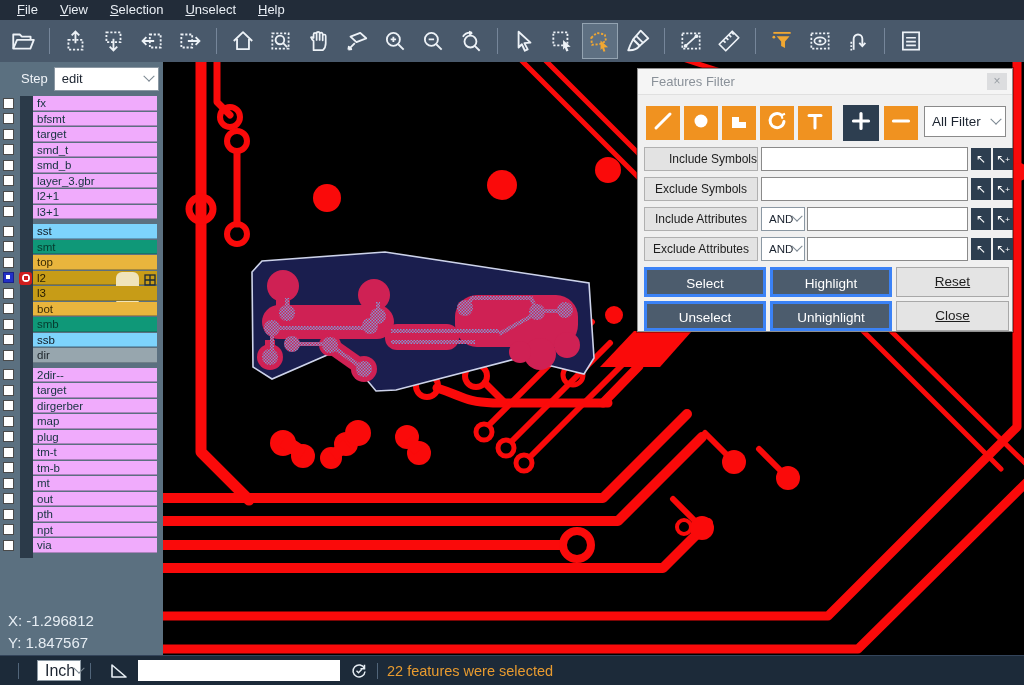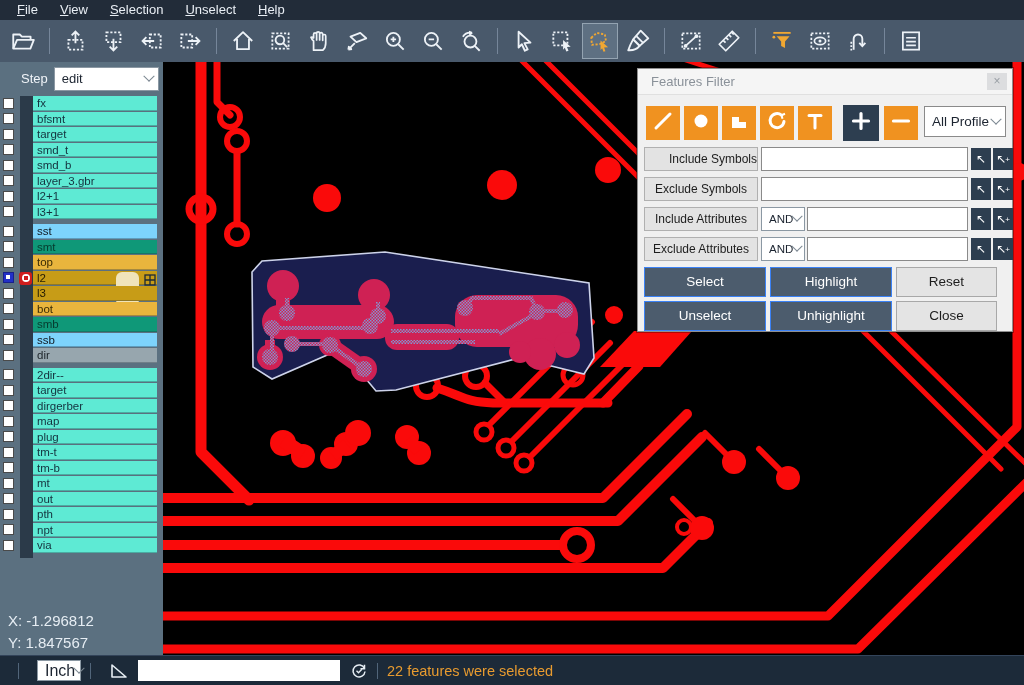--- a/index.html
+++ b/index.html
@@ -31,21 +31,21 @@
   .lrow{position:relative;height:15.5px;width:163px;}
   .lrow .cb{position:absolute;left:3px;top:1.5px;width:11px;height:11px;background:#fff;border:1.5px solid #4a4a4a;box-sizing:border-box;}
   .lrow .cb.checked{background:#2230c8;border-color:#18208a;}
   .lrow .cb.checked::after{content:"";position:absolute;left:2px;top:2px;width:4px;height:4px;background:#fff;}
   .lrow .ind{position:absolute;left:19px;top:1px;width:13px;height:13px;background:#cf1d1d;border-radius:3px;}
   .lrow .ind::after{content:"";position:absolute;left:2.5px;top:2.5px;width:8px;height:8px;border-radius:50%;
         background:radial-gradient(circle,#cf1d1d 0 2.4px,#ffffff 2.5px 4px);background-color:#fff;}
   .lrow .nm{position:absolute;left:33px;top:0;width:124px;height:14.5px;font-size:11.5px;line-height:14.5px;
             padding-left:4px;box-sizing:border-box;border-bottom:1px solid rgba(40,55,70,.35);
             white-space:nowrap;overflow:hidden;}
-  .c-teal{background:#5eead4;color:#14323e;}
+  .c-teal{background:#f0abfc;color:#14323e;}
   .c-white{background:#7dd3fc;color:#101820;}
   .c-green{background:#0f9878;color:#063b2e;}
   .c-amber{background:#e9b53d;color:#3a2c05;}
   .c-amber2{background:#c79c17;color:#231c04;}
   .c-gray{background:#97a6ae;color:#1c242a;}
   .gap{height:4px;}
   .badge{position:absolute;right:24px;top:1.5px;min-width:19px;height:11.5px;border-radius:6px;background:#f0e4ba;
          color:#403312;font-size:9.5px;line-height:11.5px;text-align:center;padding:11px 2px;}
   .gridico{position:absolute;right:7px;top:1.5px;}
   .coords{position:absolute;left:8px;top:548px;color:#e6edf3;font-size:15px;line-height:22px;}
@@ -61,24 +61,24 @@
   .obtn{position:absolute;width:34px;height:34px;background:#f09220;display:flex;align-items:center;justify-content:center;}
   .nbtn{position:absolute;width:36px;height:36px;background:#2d3e50;display:flex;align-items:center;justify-content:center;}
   .profile-drop{position:absolute;left:286px;top:37px;width:82px;height:31px;border:1px solid #8a8a8a;font-size:13.5px;}
   .flabel{position:absolute;width:114px;height:24px;background:#e3e3e3;border:1px solid #b0b0b0;box-sizing:border-box;
           font-size:12px;color:#1d1d1d;text-align:center;line-height:22px;}
   .ffield{position:absolute;height:24px;background:#fff;border:1px solid #8a8a8a;box-sizing:border-box;font-size:12px;padding:0 4px;outline:none;font-family:"Liberation Sans",sans-serif;}
   .andbox{position:absolute;width:44px;height:24px;font-size:11.5px;}
   .navbtn{position:absolute;width:20px;height:22px;background:#2d3e50;color:#fff;font-size:12px;
           display:flex;align-items:center;justify-content:center;}
   .navbtn sup{font-size:8px;margin-left:-1px;}
-  .abtn{position:absolute;width:122px;height:30px;background:#4c5c6d;border:1px solid #3b82f6;color:#fff;
+  .abtn{position:absolute;width:122px;height:30px;background:#4c5c6d;border:3px solid #3b82f6;color:#fff;
         font-size:13.5px;text-align:center;line-height:28px;box-sizing:border-box;}
-  .lbtn{position:absolute;width:101px;height:30px;background:#e4e4e4;border:1px solid #a8a8a8;color:#1d1d1d;
-        font-size:13.5px;text-align:center;line-height:28px;box-sizing:border-box;}
+  .lbtn{position:absolute;width:113px;height:30px;background:#e4e4e4;border:1px solid #a8a8a8;color:#1d1d1d;
+        font-size:13.5px;text-align:center;line-height:28px;box-sizing:border-box;text-decoration:underline;}
   
   .statusbar{position:absolute;left:0;top:655px;width:1024px;height:30px;background:#1c2a39;border-top:1px solid #33445a;box-sizing:border-box;display:flex;align-items:center;}
   .ssep{width:1px;height:16px;background:#51657a;margin:0 9px;flex:0 0 auto;}
   .unitbox{width:44px;height:21px;margin-left:9px;font-size:16px;}
   .sinput{width:194px;height:21px;background:#fff;border:none;outline:none;margin-left:10px;font-size:12px;padding:0 4px;font-family:"Liberation Sans",sans-serif;}
   .smsg{color:#e89b2f;font-size:14.5px;}
   .sico{margin-left:10px;display:flex;align-items:center;}
 </style>
 </head>
 <body>
@@ -566,21 +566,21 @@
       <span><svg width="24" height="24" viewBox="0 0 24 24">
           <path d="M12,4.5 V19.5 M4.5,12 H19.5" stroke="#fff" stroke-width="3.2" stroke-linecap="round"></path>
         </svg></span>
     </div>
   <div class="obtn" style="left:246px;top:37px;">
       <span><svg width="24" height="24" viewBox="0 0 24 24">
           <path d="M4.5,12 H19.5" stroke="#fff" stroke-width="3.2" stroke-linecap="round"></path>
         </svg></span>
     </div>
   <div class="dropbox profile-drop">
-    <span>All Profile</span>
+    <span>All Filter</span>
     <span class="chev"></span>
   </div>
 
   <div class="flabel" style="left:6px;top:78px;text-align:right;">Include Symbols</div>
   <input class="ffield" style="left: 123px; top: 78px; width: 207px;">
   <div class="navbtn" style="left:333px;top:79px;">
       <span>↖</span>
     </div>
   <div class="navbtn" style="left:355px;top:79px;">
       <span>↖</span>

